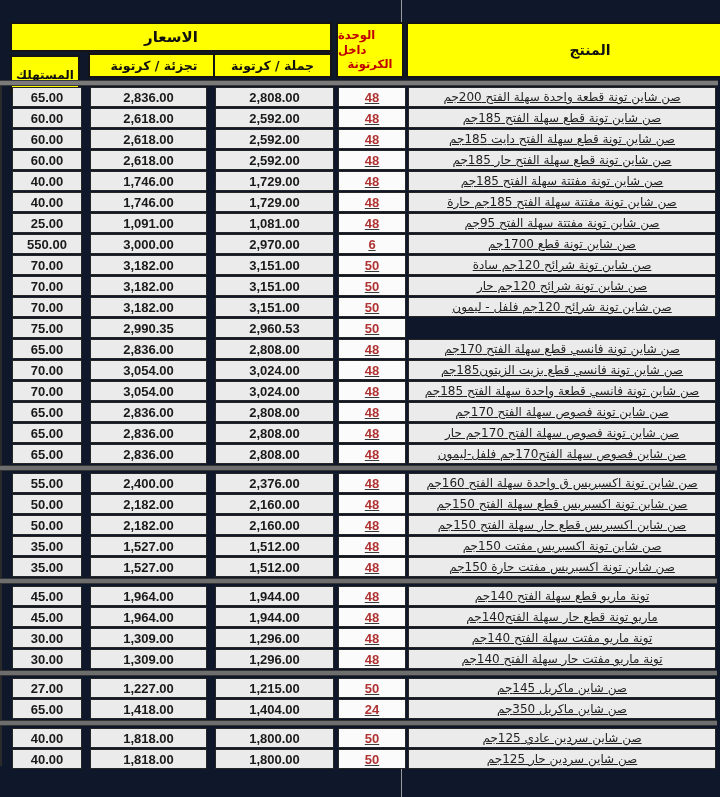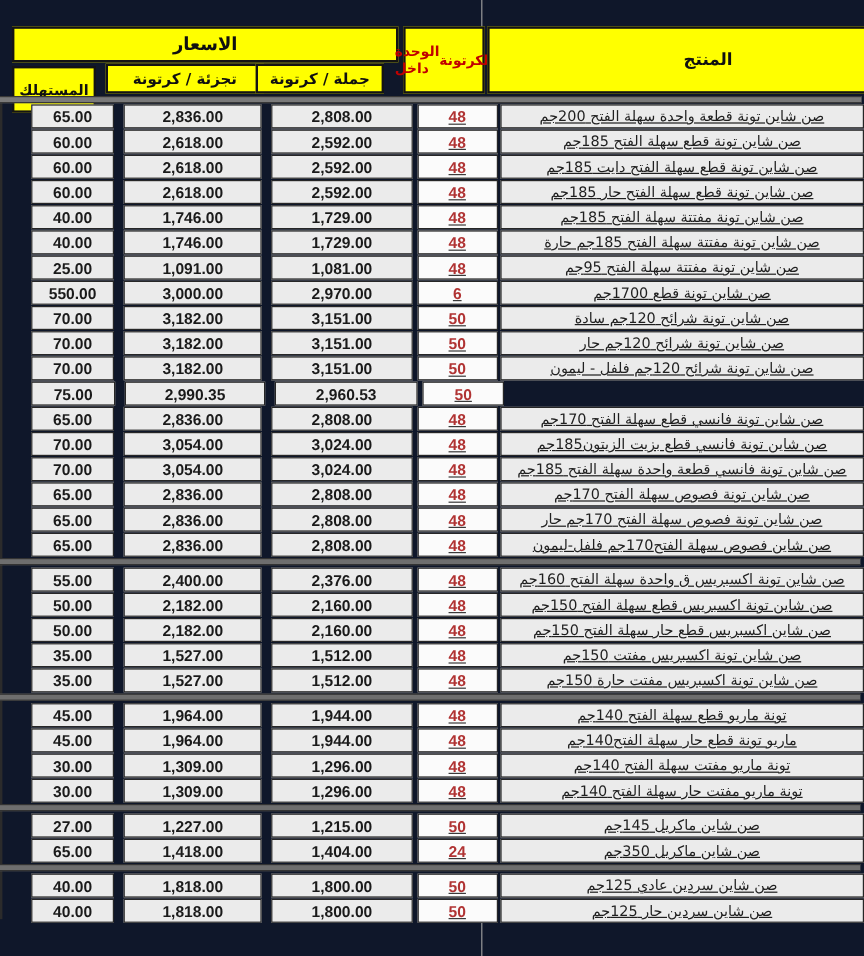--- a/index.html
+++ b/index.html
@@ -15,33 +15,33 @@
 
   
   .hcell{
     position:absolute;box-sizing:border-box;background:var(--yellow,#ffff00);
     border:2px solid #141414;display:flex;align-items:center;justify-content:center;
     font-weight:bold;color:#101010;
   }
   .hdr-prices{left:10px;top:22px;width:322px;height:30px;font-size:15px;}
   .hdr-consumer{left:10px;top:55px;width:70px;height:39px;font-size:12px;}
   .hdr-retail{left:88px;top:53px;width:132px;height:25px;font-size:12.5px;}
-  .hdr-wholesale{left:213px;top:53px;width:107px;height:25px;font-size:12.5px;}
+  .hdr-wholesale{left:213px;top:53px;width:119px;height:25px;font-size:12.5px;}
   .hdr-units{
     left:336px;top:22px;width:68px;height:56px;font-size:11.5px;line-height:1.25;
-    color:var(--hdr-red,#c00000);flex-direction:row;
+    color:var(--hdr-red,#c00000);flex-direction:column;
   }
   .hdr-product{left:406px;top:22px;width:368px;height:56px;font-size:14px;}
 
   .header-divider{position:absolute;left:0;top:80px;width:718px;height:4px;
     background:#7a7a7a;border-top:1px solid #383838;border-bottom:1px solid #383838;}
 
   
   .tbody{position:absolute;left:0;top:87px;width:720px;}
-  .trow{display:flex;height:20px;margin-bottom:1px;padding-left:26px;}
+  .trow{display:flex;height:20px;margin-bottom:1px;padding-left:12px;}
   .cell{
     box-sizing:border-box;border:1px solid #262626;background:var(--cell-bg,#ebebeb);
     display:flex;align-items:center;justify-content:center;
     font-family:"Liberation Sans",sans-serif;font-size:13px;font-weight:600;color:#1a1a1a;
   }
   .c-consumer{width:70px;margin-right:8px;}
   .c-retail{width:117px;margin-right:8px;text-align:center;}
   .c-wholesale{width:119px;margin-right:4px;}
   .c-units{
     width:68px;margin-right:2px;background:#fbfbfb;color:var(--unit-red,#b03333);

